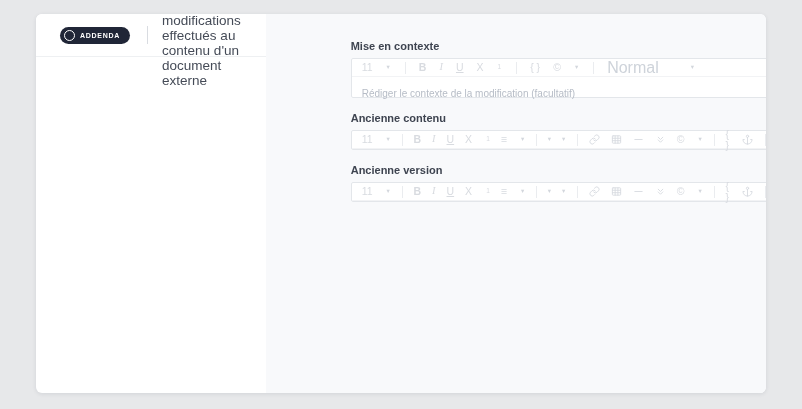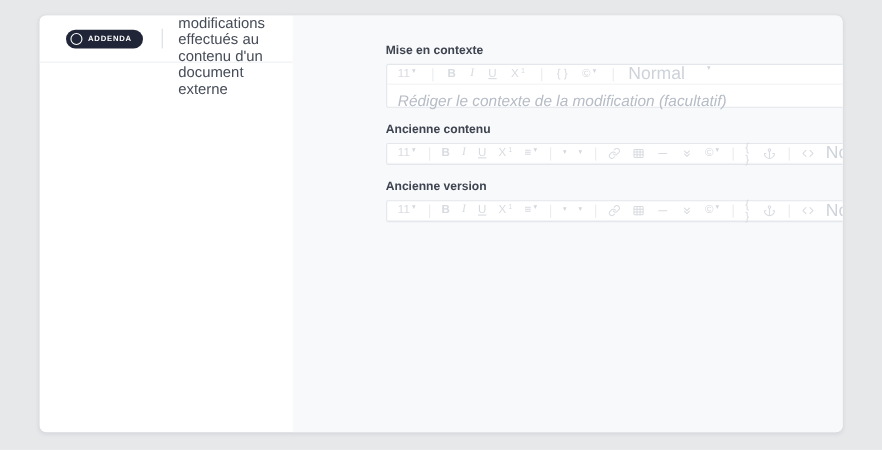--- a/index.html
+++ b/index.html
@@ -50,38 +50,38 @@
     background:#fff; border:1px solid #e3e6ea; border-radius:2px;
     display:flex; flex-direction:column;
   }
   .tb {
     display:flex; align-items:center;
     height:18px; padding:0 10px;
     border-bottom:1px solid #f2f3f5;
     color:#d8dbe0; user-select:none;
   }
   .tb-btn {
-    display:inline-flex; align-items:flex-start; gap:2px;
+    display:inline-flex; align-items:center; gap:14px;
     font-size:10.5px; color:#d8dbe0; line-height:1;
     margin-right:13px; cursor:default;
   }
   .tb-full .tb-btn { margin-right:11px; }
   .tb-btn.b { font-weight:700; }
   .tb-btn.i { font-style:italic; font-family:"Liberation Serif", serif; }
   .tb-btn.u { text-decoration:underline; }
   .tb-btn sup { font-size:6.5px; line-height:1; }
   .caret { font-size:6.5px; color:#d3d7dd; }
   .sep { width:1px; height:12px; background:#eaecef; margin:0 13px 0 2px; }
   .tb-full .sep { margin:0 11px 0 1px; }
   .tb svg { display:block; stroke:#d8dbe0; fill:none; stroke-width:2; stroke-linecap:round; stroke-linejoin:round; }
   .format-value { font-size:16px; color:#ced3da; margin-right:18px; }
   .editor-area { padding:6px 10px; }
   .editor-area.tall { height:61px; }
   .editor-area.short { height:20px; }
-  .placeholder { font-size:14px; font-style:italic; color:#b6bcc6; }
+  .placeholder { font-size:10px; color:#b6bcc6; }
   
   .modal-footer {
     flex:0 0 37px; background:#fff; border-top:1px solid #eef0f2;
     display:flex; align-items:center; justify-content:flex-end;
     padding:0 94px 0 0; gap:9px;
   }
   .btn {
     font-family:"Liberation Sans", sans-serif;
     font-size:11px; font-weight:600;
     border:none; border-radius:3px;

